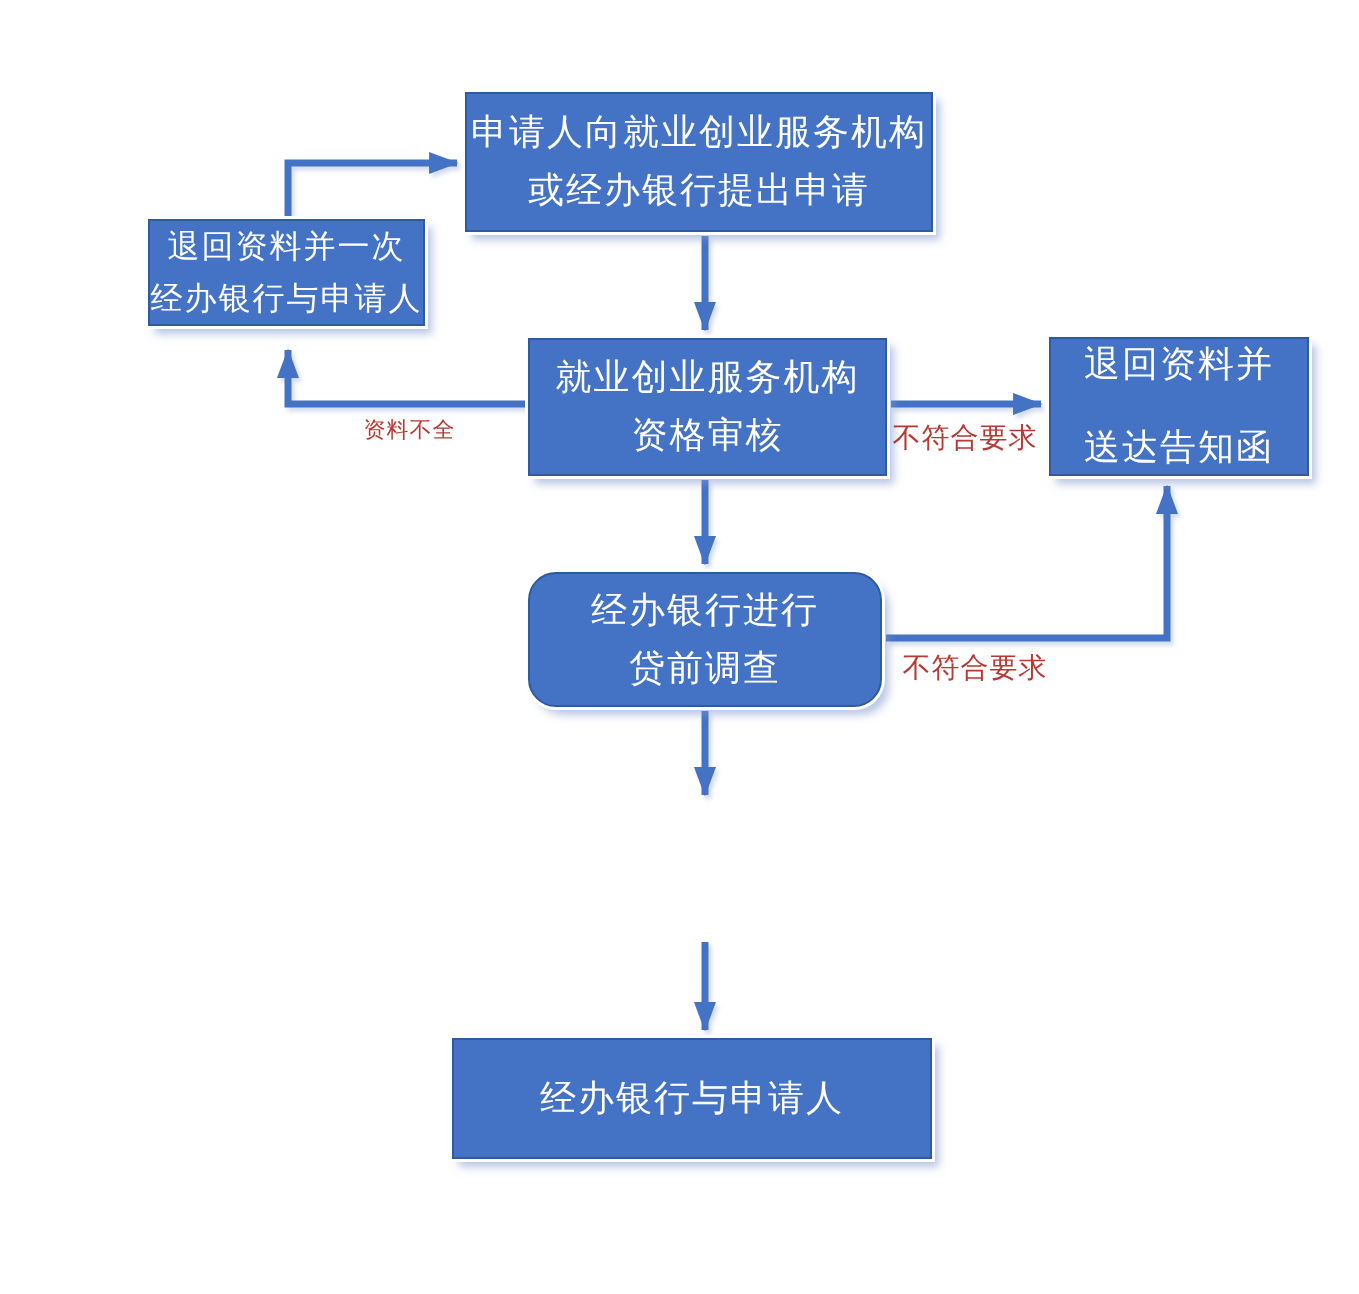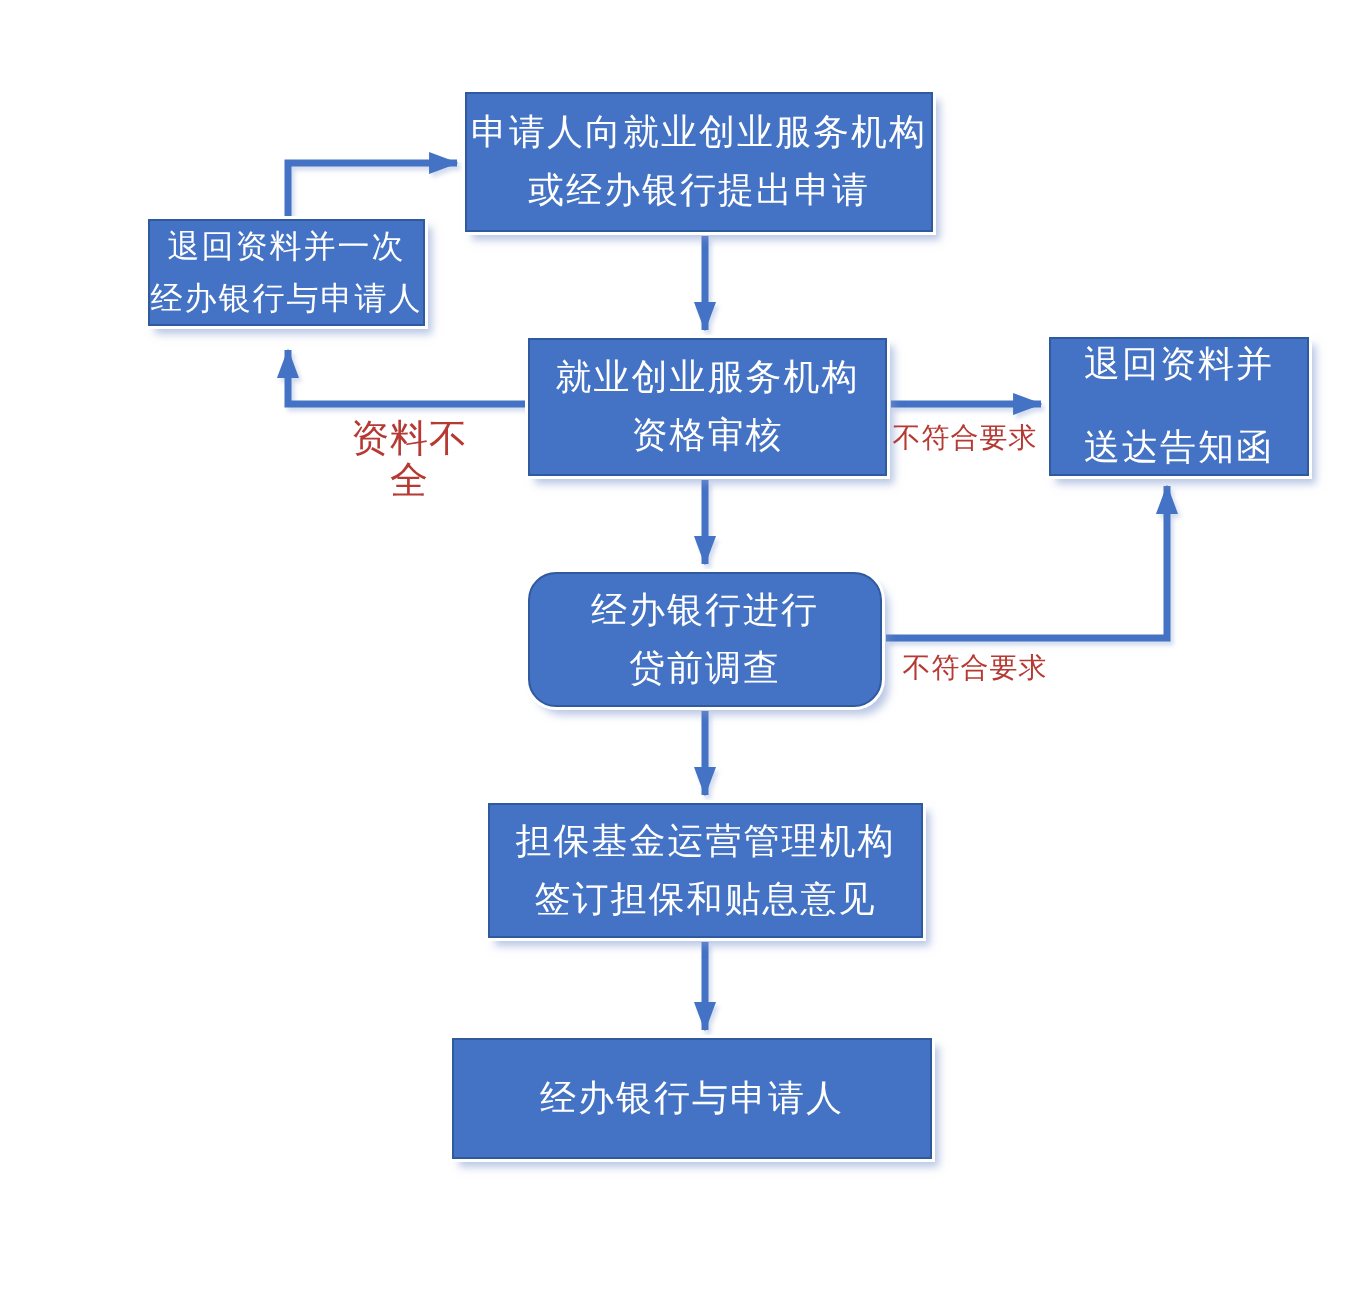--- a/index.html
+++ b/index.html
@@ -32,21 +32,21 @@
   }
   .fs-36 { font-size: 36px; }
   .fs-32 { font-size: 32px; }
   .edge-label {
     position: absolute;
     color: #b63a33;
     text-align: center;
     letter-spacing: 1px;
     line-height: 1.1;
   }
-  .edge-label.big { font-size: 38px; font-family: Liberation Serif, serif; }
+  .edge-label.big { font-size: 22px; font-family: Liberation Serif, serif; }
   .edge-label.med { font-size: 28px; }
   #arrow-layer {
     position: absolute;
     left: 0;
     top: 0;
     width: 1359px;
     height: 1294px;
     pointer-events: none;
   }
   #arrow-layer path.arrow {
@@ -95,24 +95,20 @@
   <div class="flow-box fs-36" style="left:1049px; top:337px; width:260px; height:139px;gap:25px;">
     <div>退回资料并</div>
     <div>送达告知函</div>
   </div>
 
   <div class="flow-box fs-36" style="left:528px; top:572px; width:354px; height:135px;border-radius:28px;">
     <div>经办银行进行</div>
     <div>贷前调查</div>
   </div>
 
-  <div class="flow-box fs-36" style="left:488px; top:803px; width:435px; height:135px;">
-    <div>担保基金运营管理机构</div>
-    <div>签订担保和贴息意见</div>
-  </div>
 
   <div class="flow-box fs-36" style="left:452px; top:1038px; width:480px; height:121px;">
     <div>经办银行与申请人</div>
   </div>
 
   <div class="edge-label big" style="left:337px; top:418px; width:145px;">资料不全</div>
 
   <div class="edge-label med" style="left:890px; top:423px; width:150px;">不符合要求</div>
 
   <div class="edge-label med" style="left:900px; top:653px; width:150px;">不符合要求</div>

